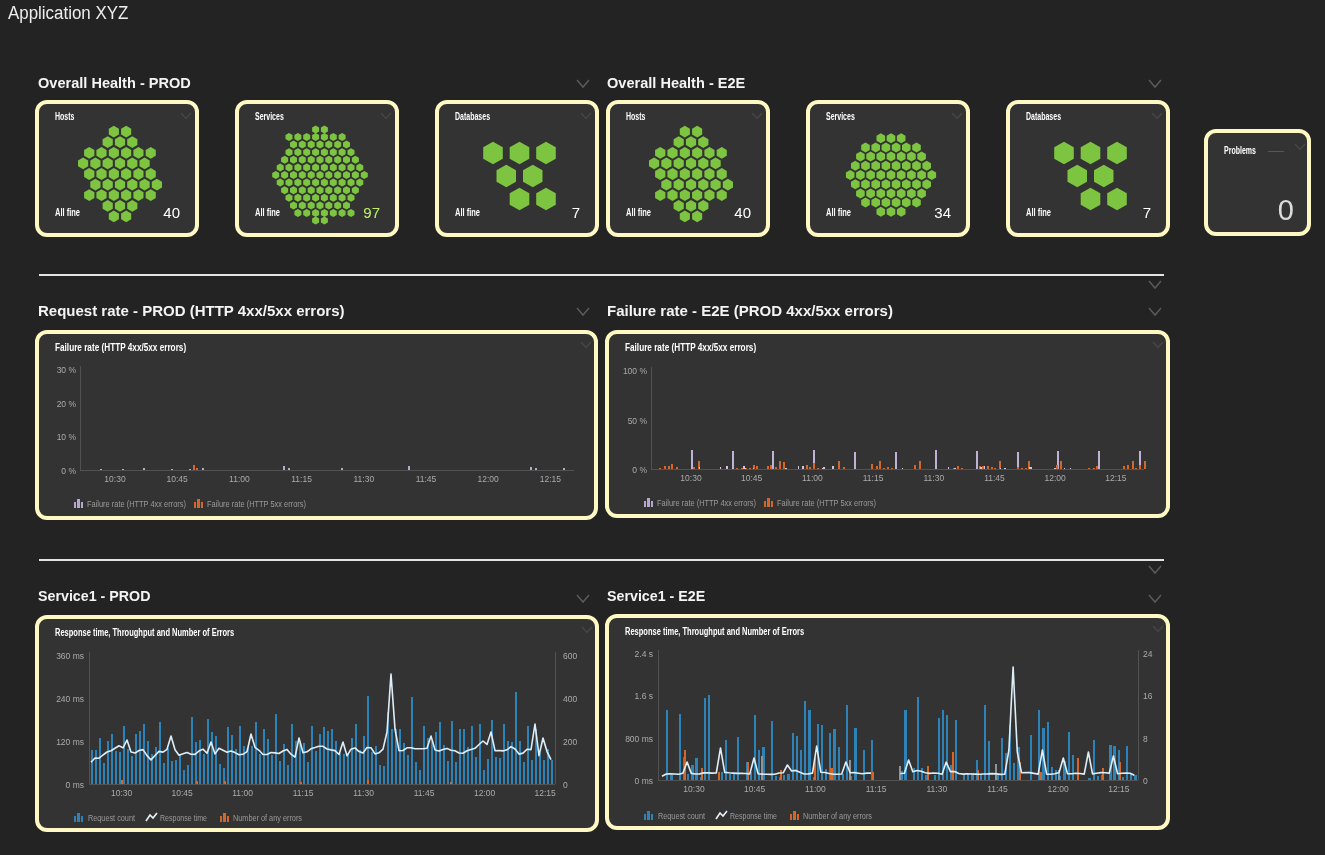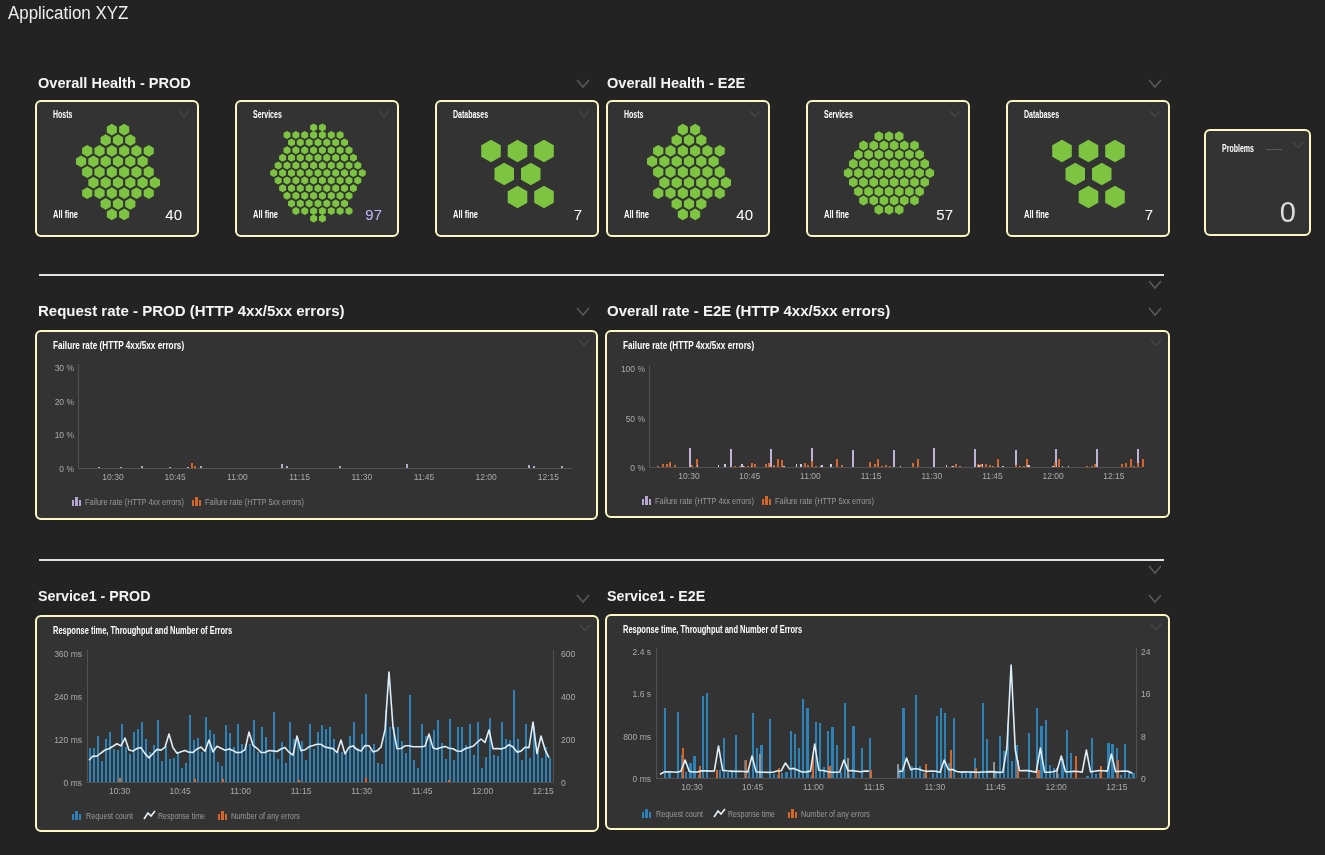--- a/index.html
+++ b/index.html
@@ -1,16 +1,16 @@
 <!DOCTYPE html>
 <html><head><meta charset="utf-8"><style>
 html,body{margin:0;padding:0;width:1325px;height:855px;background:#232323;overflow:hidden;
 font-family:"Liberation Sans",sans-serif;-webkit-font-smoothing:antialiased}
 .abs{position:absolute}
-.tile{position:absolute;background:#333333;border:2px solid #fef9c3;border-radius:6px;box-sizing:border-box}
+.tile{position:absolute;background:#333333;border:4px solid #fef9c3;border-radius:12px;box-sizing:border-box}
 .th{position:absolute;font-size:10px;font-weight:bold;color:#fff;white-space:nowrap;transform:scaleX(.7);transform-origin:0 50%}
 .sec{position:absolute;font-size:15px;font-weight:bold;color:#f4f4f4;white-space:nowrap;transform-origin:0 50%}
 .divider{position:absolute;height:2px;background:#e3e3e3}
 </style></head><body>
 <div class="abs" style="left:8px;top:3px;font-size:18px;color:#ededed;transform:scaleX(.94);transform-origin:0 50%">Application XYZ</div>
 <div class="sec" style="left:38px;top:74px;transform:scaleX(.97)">Overall Health - PROD</div>
 <div class="sec" style="left:607px;top:74px;transform:scaleX(.97)">Overall Health - E2E</div>
 <svg class="abs" style="left:575.0px;top:77.5px" width="16" height="11">
     <path d="M2 2 L8.0 9 L14 2" stroke="#5a5a5a" stroke-width="1.5" fill="none"></path>
   </svg>
@@ -165,21 +165,21 @@
       <polygon points="121.8,60.4 125.3,62.4 125.3,66.4 121.8,68.4 118.3,66.4 118.3,62.4" fill="#7dc540"></polygon>
       <polygon points="126.2,68.0 129.8,70.0 129.8,74.0 126.2,76.0 122.8,74.0 122.8,70.0" fill="#7dc540"></polygon>
       <polygon points="77.6,22.4 81.1,24.4 81.1,28.4 77.6,30.4 74.1,28.4 74.1,24.4" fill="#7dc540"></polygon>
       <polygon points="86.4,22.4 89.9,24.4 89.9,28.4 86.4,30.4 82.9,28.4 82.9,24.4" fill="#7dc540"></polygon>
       <polygon points="77.6,113.6 81.1,115.6 81.1,119.6 77.6,121.6 74.1,119.6 74.1,115.6" fill="#7dc540"></polygon>
       <polygon points="86.4,113.6 89.9,115.6 89.9,119.6 86.4,121.6 82.9,119.6 82.9,115.6" fill="#7dc540"></polygon>
       <polygon points="51.0,30.0 54.5,32.0 54.5,36.0 51.0,38.0 47.5,36.0 47.5,32.0" fill="#7dc540"></polygon>
       <polygon points="113.0,106.0 116.5,108.0 116.5,112.0 113.0,114.0 109.5,112.0 109.5,108.0" fill="#7dc540"></polygon>
     </svg>
 <div class="abs" style="left:16px;bottom:15px;font-size:10px;font-weight:bold;color:#fff;white-space:nowrap;transform:scaleX(.75);transform-origin:0 50%">All fine</div>
-<div class="abs" style="right:15px;bottom:12px;font-size:15px;color:#c4b5fd">97</div>
+<div class="abs" style="right:15px;bottom:12px;font-size:15px;color:#bef264">97</div>
 </div>
 <div class="tile" style="left:435px;top:100px;width:164px;height:137px">
 <div class="th" style="left:16px;top:7px">Databases</div>
 <svg class="abs" style="left:140.0px;top:7.25px" width="14" height="9.5">
       <path d="M2 2 L7.0 7.5 L12 2" stroke="#464646" stroke-width="1.5" fill="none"></path>
     </svg>
 <svg class="abs" style="left:-1px;top:-1px" width="164" height="137">
       <polygon points="55.0,38.7 64.8,44.3 64.8,55.7 55.0,61.3 45.2,55.7 45.2,44.3" fill="#7dc540"></polygon>
       <polygon points="81.5,38.7 91.3,44.3 91.3,55.7 81.5,61.3 71.7,55.7 71.7,44.3" fill="#7dc540"></polygon>
       <polygon points="108.0,38.7 117.8,44.3 117.8,55.7 108.0,61.3 98.2,55.7 98.2,44.3" fill="#7dc540"></polygon>
@@ -299,21 +299,21 @@
       <polygon points="102.4,48.6 106.7,51.1 106.7,56.1 102.4,58.6 98.1,56.1 98.1,51.1" fill="#7dc540"></polygon>
       <polygon points="107.5,57.8 111.8,60.3 111.8,65.3 107.5,67.8 103.2,65.3 103.2,60.3" fill="#7dc540"></polygon>
       <polygon points="112.6,67.0 116.9,69.5 116.9,74.5 112.6,77.0 108.3,74.5 108.3,69.5" fill="#7dc540"></polygon>
       <polygon points="117.7,76.2 122.0,78.7 122.0,83.7 117.7,86.2 113.4,83.7 113.4,78.7" fill="#7dc540"></polygon>
       <polygon points="107.5,39.4 111.8,41.9 111.8,46.9 107.5,49.4 103.2,46.9 103.2,41.9" fill="#7dc540"></polygon>
       <polygon points="112.6,48.6 116.9,51.1 116.9,56.1 112.6,58.6 108.3,56.1 108.3,51.1" fill="#7dc540"></polygon>
       <polygon points="117.7,57.8 122.0,60.3 122.0,65.3 117.7,67.8 113.4,65.3 113.4,60.3" fill="#7dc540"></polygon>
       <polygon points="122.8,67.0 127.1,69.5 127.1,74.5 122.8,77.0 118.5,74.5 118.5,69.5" fill="#7dc540"></polygon>
     </svg>
 <div class="abs" style="left:16px;bottom:15px;font-size:10px;font-weight:bold;color:#fff;white-space:nowrap;transform:scaleX(.75);transform-origin:0 50%">All fine</div>
-<div class="abs" style="right:15px;bottom:12px;font-size:15px;color:#fff">57</div>
+<div class="abs" style="right:15px;bottom:12px;font-size:15px;color:#fff">34</div>
 </div>
 <div class="tile" style="left:1006px;top:100px;width:164px;height:137px">
 <div class="th" style="left:16px;top:7px">Databases</div>
 <svg class="abs" style="left:140.0px;top:7.25px" width="14" height="9.5">
       <path d="M2 2 L7.0 7.5 L12 2" stroke="#464646" stroke-width="1.5" fill="none"></path>
     </svg>
 <svg class="abs" style="left:-1px;top:-1px" width="164" height="137">
       <polygon points="55.0,38.7 64.8,44.3 64.8,55.7 55.0,61.3 45.2,55.7 45.2,44.3" fill="#7dc540"></polygon>
       <polygon points="81.5,38.7 91.3,44.3 91.3,55.7 81.5,61.3 71.7,55.7 71.7,44.3" fill="#7dc540"></polygon>
       <polygon points="108.0,38.7 117.8,44.3 117.8,55.7 108.0,61.3 98.2,55.7 98.2,44.3" fill="#7dc540"></polygon>
@@ -331,21 +331,21 @@
 <svg class="abs" style="left:85.0px;top:9.25px" width="14" height="9.5">
       <path d="M2 2 L7.0 7.5 L12 2" stroke="#464646" stroke-width="1.5" fill="none"></path>
     </svg>
 <div class="abs" style="right:13px;bottom:7px;font-size:29px;font-weight:300;color:#dcdcdc;line-height:1">0</div>
 </div>
 <div class="divider" style="left:39px;top:274px;width:1125px"></div>
 <svg class="abs" style="left:1147.0px;top:278.5px" width="16" height="11">
     <path d="M2 2 L8.0 9 L14 2" stroke="#5a5a5a" stroke-width="1.5" fill="none"></path>
   </svg>
 <div class="sec" style="left:38px;top:302px">Request rate - PROD (HTTP 4xx/5xx errors)</div>
-<div class="sec" style="left:607px;top:302px">Overall rate - E2E (HTTP 4xx/5xx errors)</div>
+<div class="sec" style="left:607px;top:302px">Failure rate - E2E (PROD 4xx/5xx errors)</div>
 <svg class="abs" style="left:575.0px;top:305.5px" width="16" height="11">
     <path d="M2 2 L8.0 9 L14 2" stroke="#5a5a5a" stroke-width="1.5" fill="none"></path>
   </svg>
 <svg class="abs" style="left:1147.0px;top:305.5px" width="16" height="11">
     <path d="M2 2 L8.0 9 L14 2" stroke="#5a5a5a" stroke-width="1.5" fill="none"></path>
   </svg>
 <div class="tile" style="left:35px;top:330px;width:563px;height:190px">
 <div class="th" style="left:16px;top:8px;transform:scaleX(0.82)">Failure rate (HTTP 4xx/5xx errors)</div>
 <svg class="abs" style="left:540.0px;top:6.25px" width="14" height="9.5">
       <path d="M2 2 L7.0 7.5 L12 2" stroke="#464646" stroke-width="1.5" fill="none"></path>

